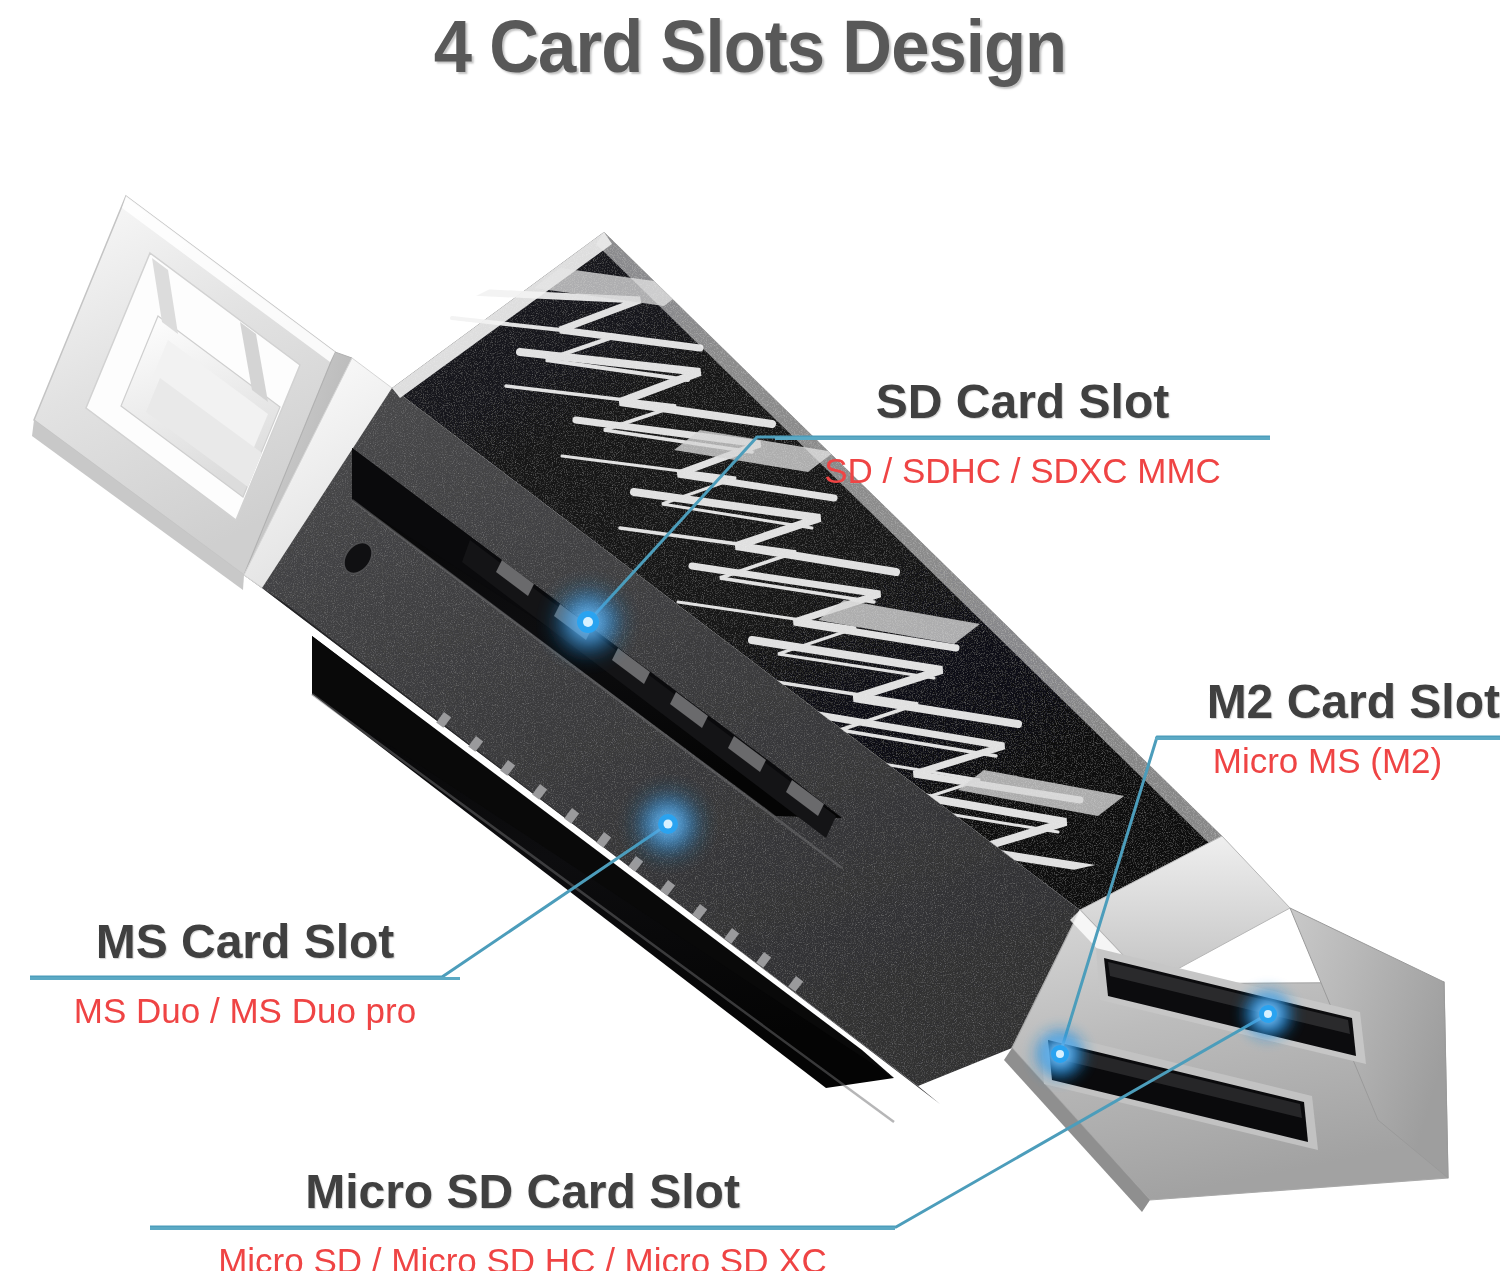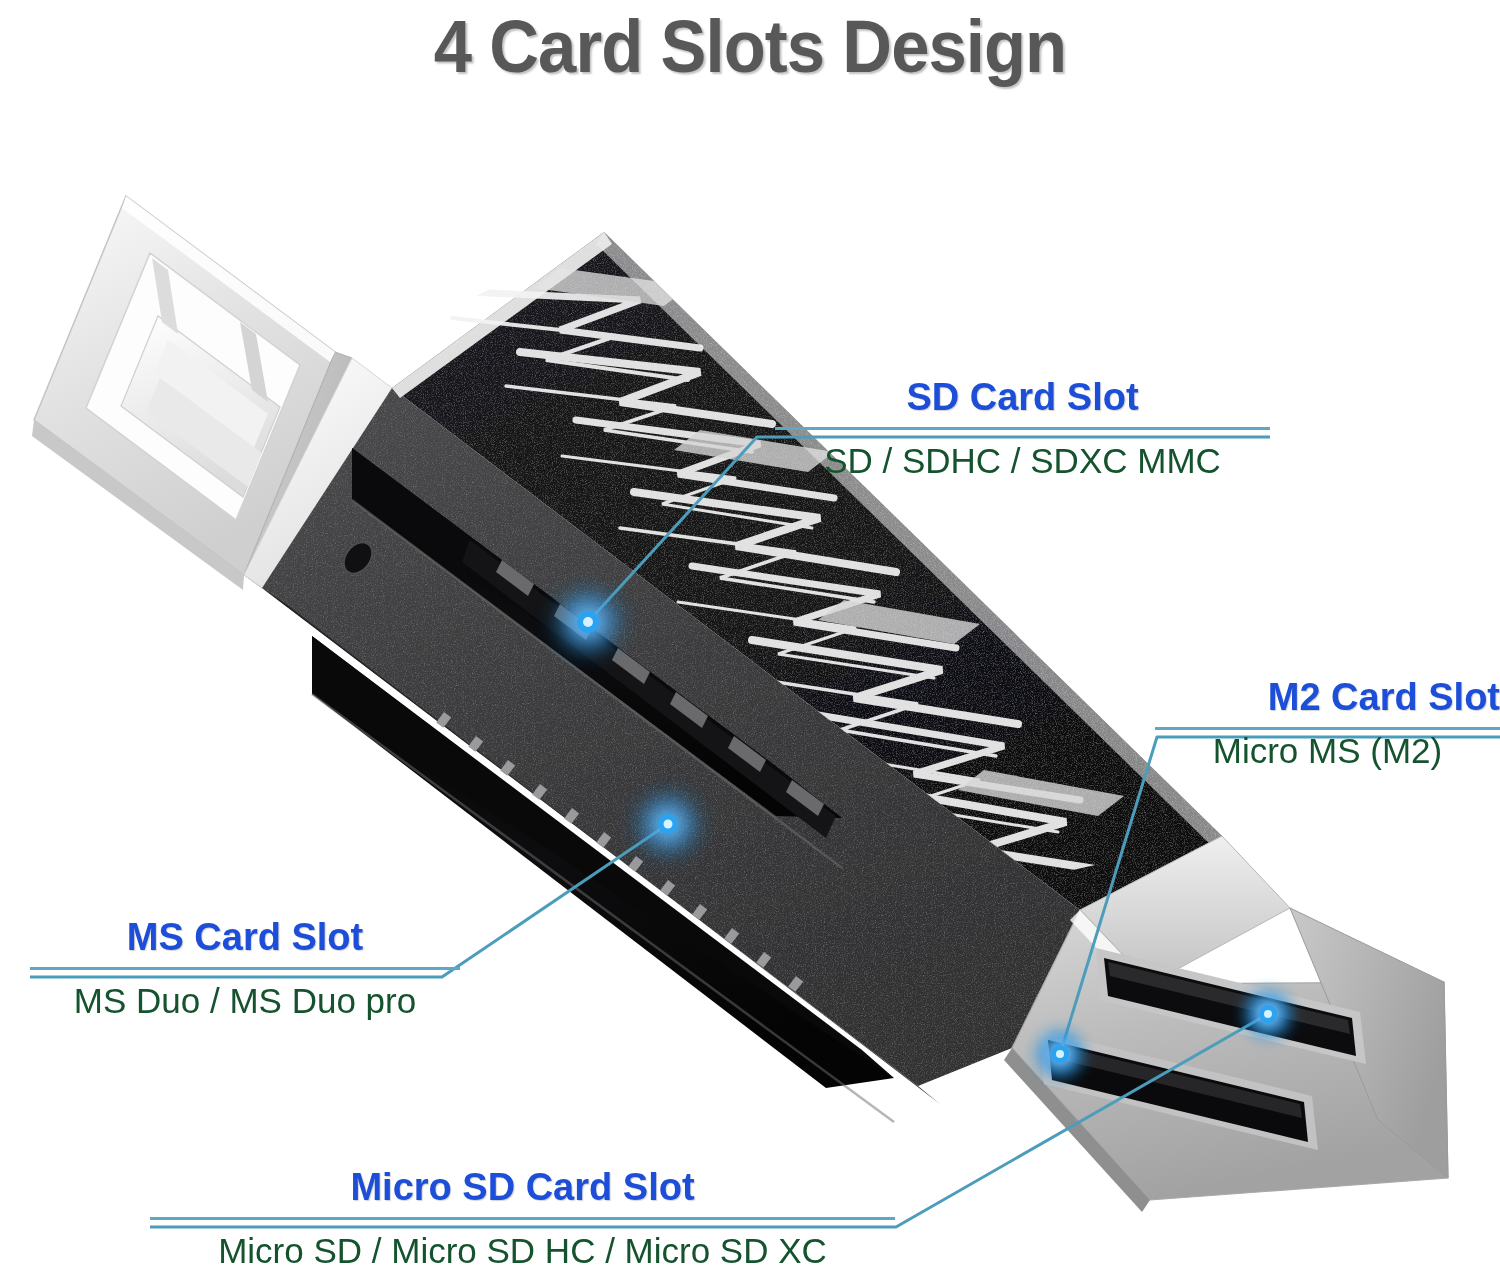--- a/index.html
+++ b/index.html
@@ -17,26 +17,26 @@
     letter-spacing:-1px;
     color:#585858;
     transform:scaleX(.93);
     text-shadow:2px 2px 2px rgba(120,120,120,.45);
     white-space:nowrap;
   }
 
   
   .callout{position:absolute;}
   .co-title{
-    font-size:38px;font-weight:bold;color:#1d4ed8;white-space:nowrap;
+    font-size:48px;font-weight:bold;color:#404040;white-space:nowrap;
     line-height:1.0;
     text-shadow:1px 1px 1px rgba(140,140,140,.4);
   }
   .co-sub{
-    font-size:35px;font-weight:400;color:#14532d;white-space:nowrap;
+    font-size:35px;font-weight:400;color:#ef4444;white-space:nowrap;
     line-height:1.0;
   }
   .co-rule{height:3px;background:#5ba9c4;}
 
   #co-sd{left:775px;top:378px;}
   #co-sd .co-title{text-align:center;width:495px;}
   #co-sd .co-rule{width:495px;margin-top:11px;}
   #co-sd .co-sub{text-align:center;width:495px;margin-top:13px;}
 
   #co-m2{left:1155px;top:678px;}

